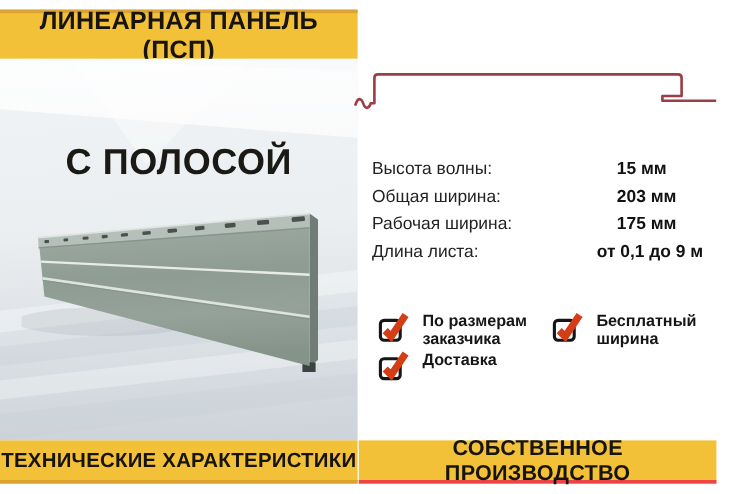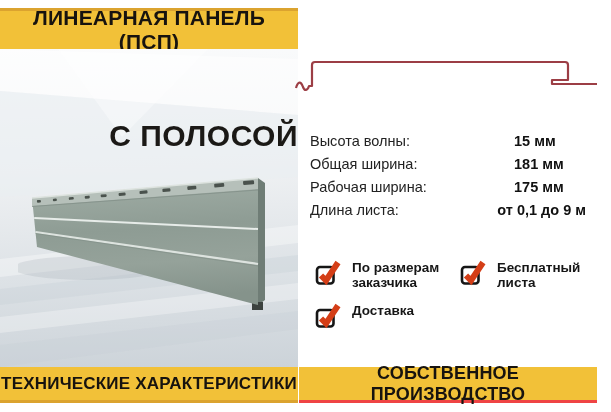--- a/index.html
+++ b/index.html
@@ -20,39 +20,39 @@
     font-size:21px;letter-spacing:.2px;
   }
   .left-body{
     position:absolute;left:0;top:49px;width:298px;height:318px;
     background:linear-gradient(178deg,#fafbfc 0%,#eff1f3 38%,#dde2e6 70%,#ccd3d9 100%);
     overflow:hidden;
   }
   .facets{position:absolute;left:0;top:0;}
   .variant-title{
     position:absolute;left:0;top:70px;width:100%;
-    text-align:right;font-size:30px;font-weight:bold;color:#1b1916;
+    text-align:center;font-size:30px;font-weight:bold;color:#1b1916;
     letter-spacing:.5px;
   }
   .panel-illustration{position:absolute;left:18px;top:123px;}
   .left-footer{
     position:absolute;left:0;top:367px;width:298px;height:33px;
     border-bottom:3px solid #DBA32F;
     font-size:17px;letter-spacing:.2px;
   }
   
   .right-col{position:absolute;left:299px;top:0;width:298px;height:412px;background:#fff;}
   .profile-drawing{position:absolute;left:-5px;top:42px;}
   .specs{position:absolute;left:11px;top:129px;width:276px;}
   .spec-row{display:flex;height:23px;align-items:center;}
   .spec-label{width:204px;font-size:14.5px;color:#222222;}
   .spec-value{font-size:14.5px;font-weight:bold;color:#111111;white-space:nowrap;}
   .features{
     position:absolute;left:15px;top:258px;width:283px;
-    display:grid;grid-template-columns:145px 1fr;row-gap:11px;
+    display:grid;grid-template-columns:145px 1fr;
   }
   .feature{display:flex;gap:9px;align-items:flex-start;}
   .feature svg{flex:0 0 auto;overflow:visible;}
   .feature-label{
     font-size:13.5px;font-weight:bold;color:#161616;line-height:14.5px;margin-top:3px;
     max-width:96px;
   }
   .right-footer{
     position:absolute;left:0;top:367px;width:298px;height:33px;
     border-bottom:3px solid #ef4444;
@@ -137,21 +137,21 @@
       <path d="M2 46 c2 -7 5 -7 7 -1 c1.5 4 4.5 4 6 -1 L18 44 L18 23 Q18 20 21 20 L271 20 Q274 20 274 23 L274 38 L258 38 L258 42 L303 42" fill="none" stroke="#9C3E45" stroke-width="2.2" stroke-linejoin="round"></path>
     </svg>
 
     <div class="specs">
       <div class="spec-row">
         <span class="spec-label">Высота волны:</span>
         <span class="spec-value">15 мм</span>
       </div>
       <div class="spec-row">
         <span class="spec-label">Общая ширина:</span>
-        <span class="spec-value">181 мм</span>
+        <span class="spec-value">203 мм</span>
       </div>
       <div class="spec-row">
         <span class="spec-label">Рабочая ширина:</span>
         <span class="spec-value">175 мм</span>
       </div>
       <div class="spec-row">
         <span class="spec-label">Длина листа:</span>
         <span class="spec-value">от 0,1 до 9 м</span>
       </div>
     </div>
@@ -162,21 +162,21 @@
           <rect x="3" y="9" width="16.5" height="16.5" rx="3" fill="#ffffff" stroke="#161616" stroke-width="2.6"></rect>
           <path d="M7 17.5 L12 22.5 L24 4.5" fill="none" stroke="#D43E17" stroke-width="6"></path>
         </svg>
         <span class="feature-label">По размерам заказчика</span>
       </div>
       <div class="feature">
         <svg width="29" height="29" viewBox="0 0 29 29">
           <rect x="3" y="9" width="16.5" height="16.5" rx="3" fill="#ffffff" stroke="#161616" stroke-width="2.6"></rect>
           <path d="M7 17.5 L12 22.5 L24 4.5" fill="none" stroke="#D43E17" stroke-width="6"></path>
         </svg>
-        <span class="feature-label">Бесплатный листа</span>
+        <span class="feature-label">Бесплатный ширина</span>
       </div>
       <div class="feature">
         <svg width="29" height="29" viewBox="0 0 29 29">
           <rect x="3" y="9" width="16.5" height="16.5" rx="3" fill="#ffffff" stroke="#161616" stroke-width="2.6"></rect>
           <path d="M7 17.5 L12 22.5 L24 4.5" fill="none" stroke="#D43E17" stroke-width="6"></path>
         </svg>
         <span class="feature-label">Доставка</span>
       </div>
     </div>
 

